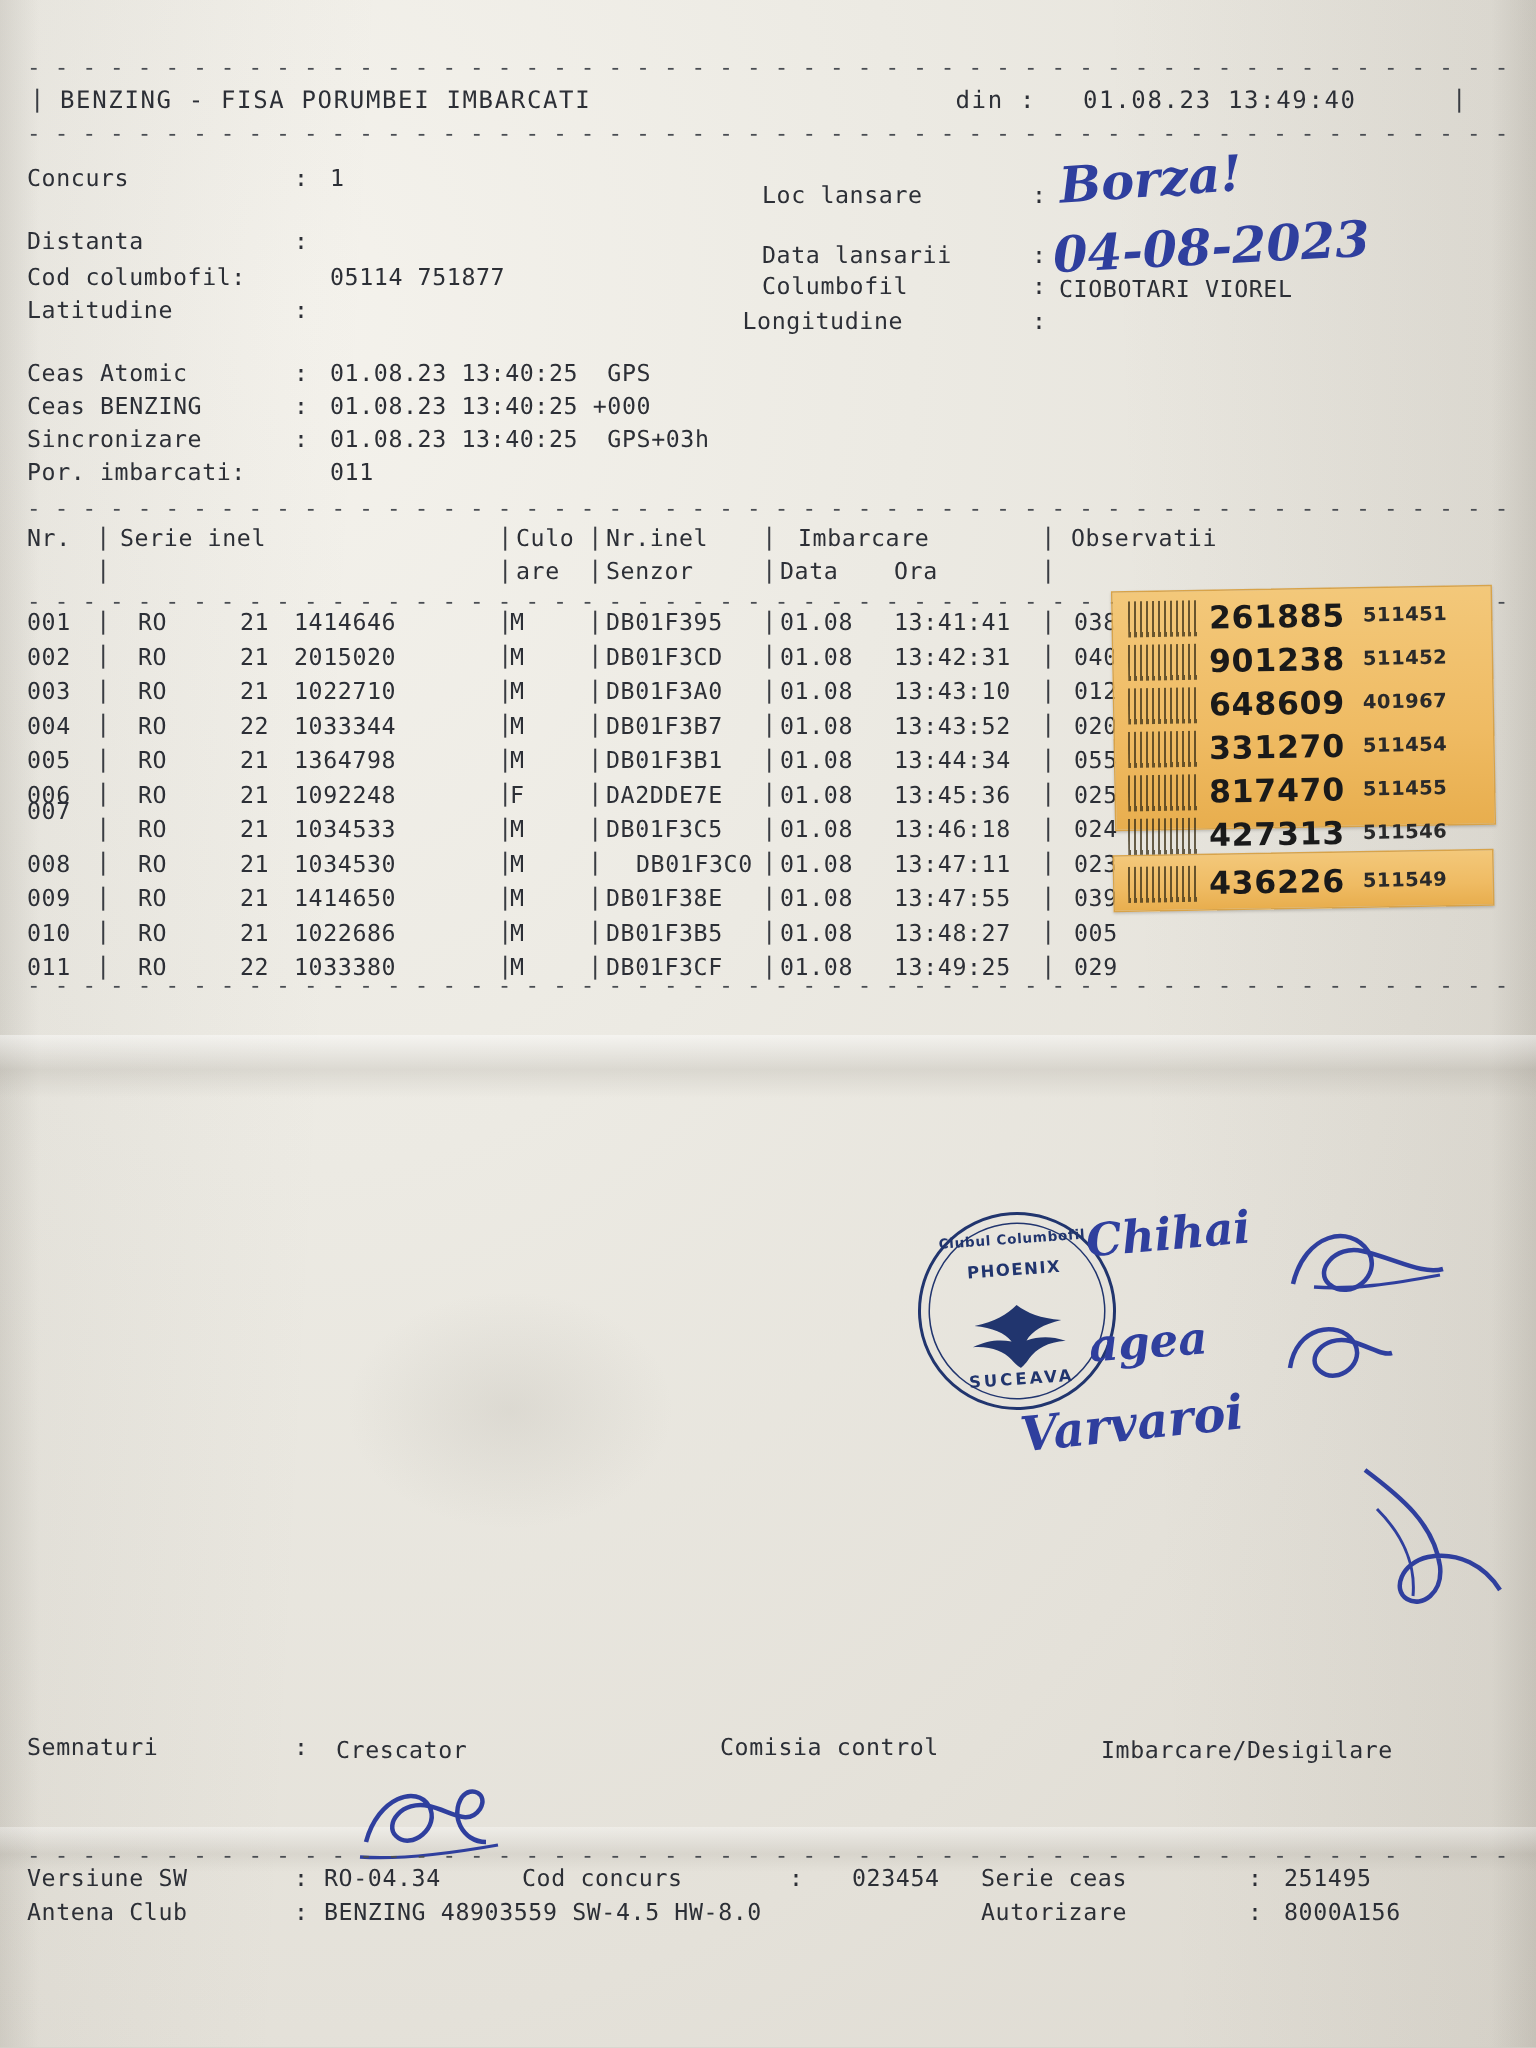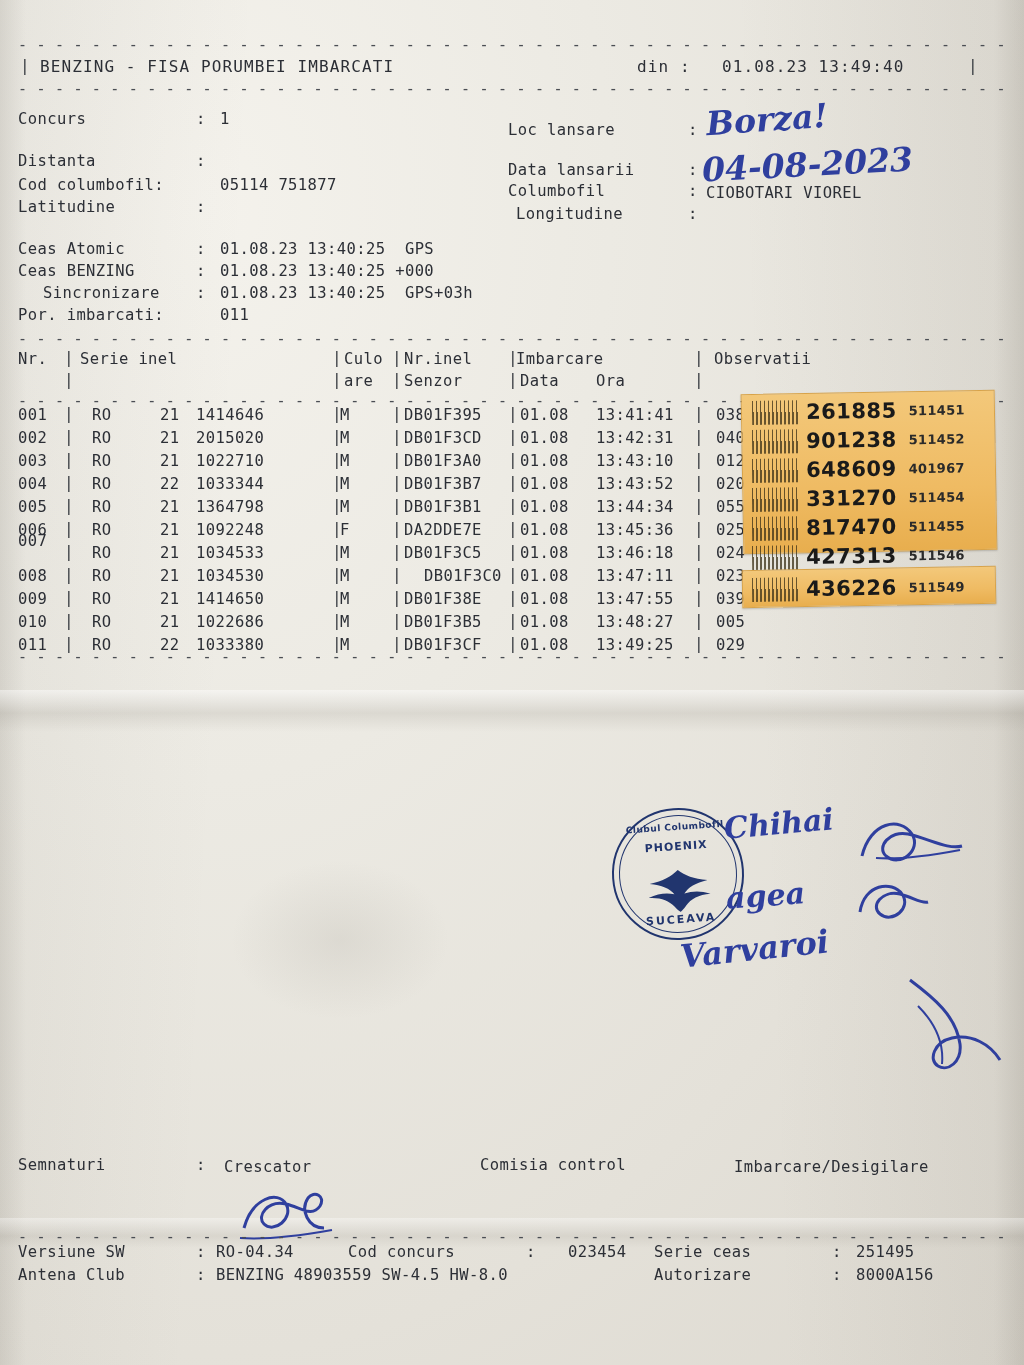--- a/index.html
+++ b/index.html
@@ -100,50 +100,50 @@
   <div class="txt" style="left:508px;top:121px;">Loc lansare</div>
   <div class="txt" style="left:688px;top:121px;">:</div>
 
   <div class="txt" style="left:508px;top:161px;">Data lansarii</div>
   <div class="txt" style="left:688px;top:161px;">:</div>
 
   <div class="txt" style="left:508px;top:182px;">Columbofil</div>
   <div class="txt" style="left:688px;top:182px;">:</div>
   <div class="txt" style="left:706px;top:184px;">CIOBOTARI VIOREL</div>
 
-  <div class="txt" style="left:516px;top:205px;text-align:right;">Longitudine</div>
+  <div class="txt" style="left:495px;top:205px;text-align:right;">Longitudine</div>
   <div class="txt" style="left:688px;top:205px;">:</div>
 
   <div class="hand" style="left:706px;top:100px;font-size:33px;transform:rotate(-4deg);">Borza!</div>
   <div class="hand" style="left:702px;top:145px;font-size:33px;transform:rotate(-3deg);">04-08-2023</div>
 
   <div class="txt" style="left:18px;top:240px;">Ceas Atomic</div>
   <div class="txt" style="left:196px;top:240px;">:</div>
   <div class="txt" style="left:220px;top:240px;">01.08.23 13:40:25  GPS</div>
 
   <div class="txt" style="left:18px;top:262px;">Ceas BENZING</div>
   <div class="txt" style="left:196px;top:262px;">:</div>
   <div class="txt" style="left:220px;top:262px;">01.08.23 13:40:25 +000</div>
 
-  <div class="txt" style="left:18px;top:284px;margin-left:25px;">Sincronizare</div>
+  <div class="txt" style="left:18px;top:284px;">Sincronizare</div>
   <div class="txt" style="left:196px;top:284px;">:</div>
   <div class="txt" style="left:220px;top:284px;">01.08.23 13:40:25  GPS+03h</div>
 
   <div class="txt" style="left:18px;top:306px;">Por. imbarcati:</div>
   <div class="txt" style="left:220px;top:306px;">011</div>
 
   <div class="dashed" style="left:18px;top:330px;width:990px;">- - - - - - - - - - - - - - - - - - - - - - - - - - - - - - - - - - - - - - - - - - - - - - - - - - - - - - - - - - - -</div>
 
   <div class="txt" style="left:18px;top:350px;">Nr.</div>
   <div class="txt" style="left:80px;top:350px;">Serie inel</div>
   <div class="txt" style="left:344px;top:350px;">Culo</div>
   <div class="txt" style="left:344px;top:372px;">are</div>
   <div class="txt" style="left:404px;top:350px;">Nr.inel</div>
   <div class="txt" style="left:404px;top:372px;">Senzor</div>
-  <div class="txt" style="left:516px;top:350px;">Imbarcare</div>
+  <div class="txt" style="left:532px;top:350px;">Imbarcare</div>
   <div class="txt" style="left:520px;top:372px;">Data</div>
   <div class="txt" style="left:596px;top:372px;">Ora</div>
   <div class="txt" style="left:714px;top:350px;">Observatii</div>
 
   <div class="txt pipe" style="left:64px;top:348px;">|</div>
   <div class="txt pipe" style="left:64px;top:370px;">|</div>
   <div class="txt pipe" style="left:332px;top:348px;">|</div>
   <div class="txt pipe" style="left:332px;top:370px;">|</div>
   <div class="txt pipe" style="left:392px;top:348px;">|</div>
   <div class="txt pipe" style="left:392px;top:370px;">|</div>

